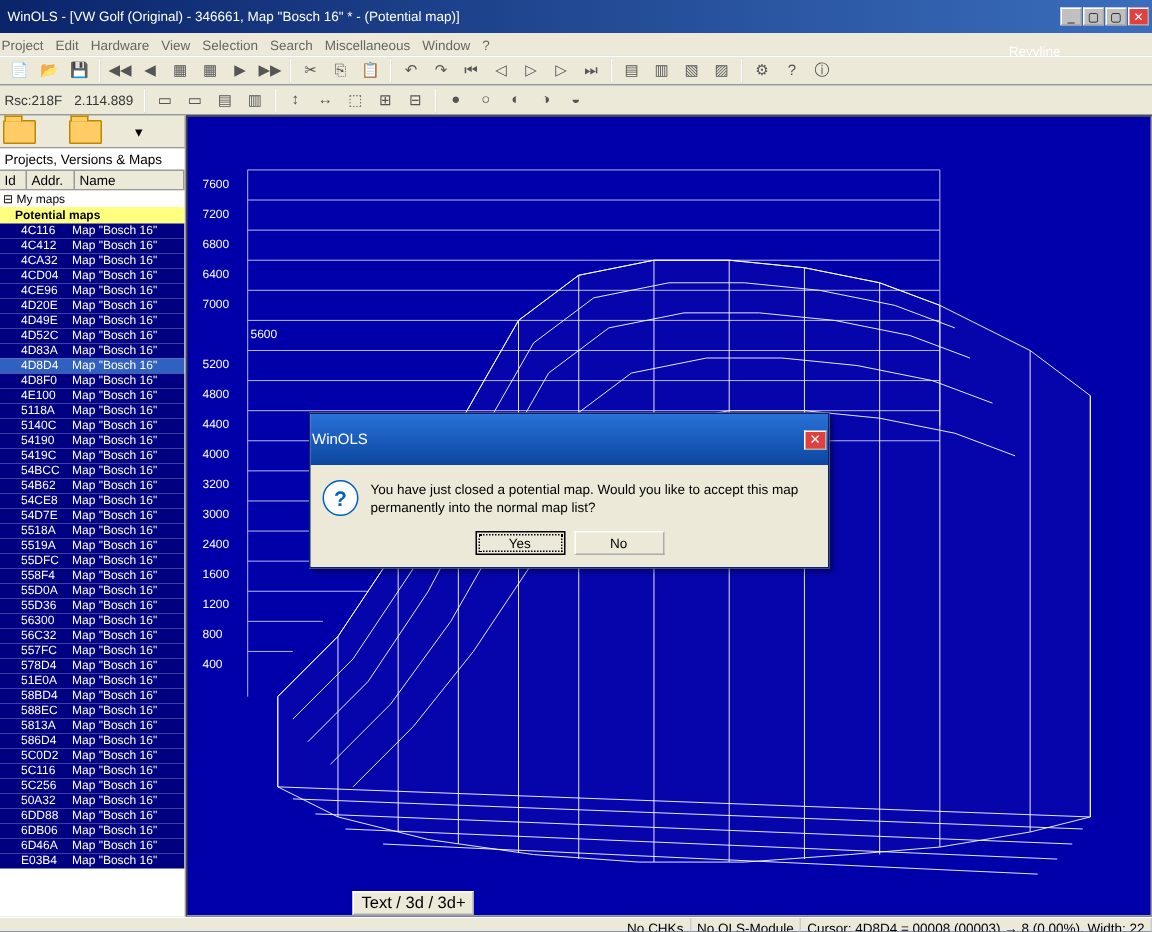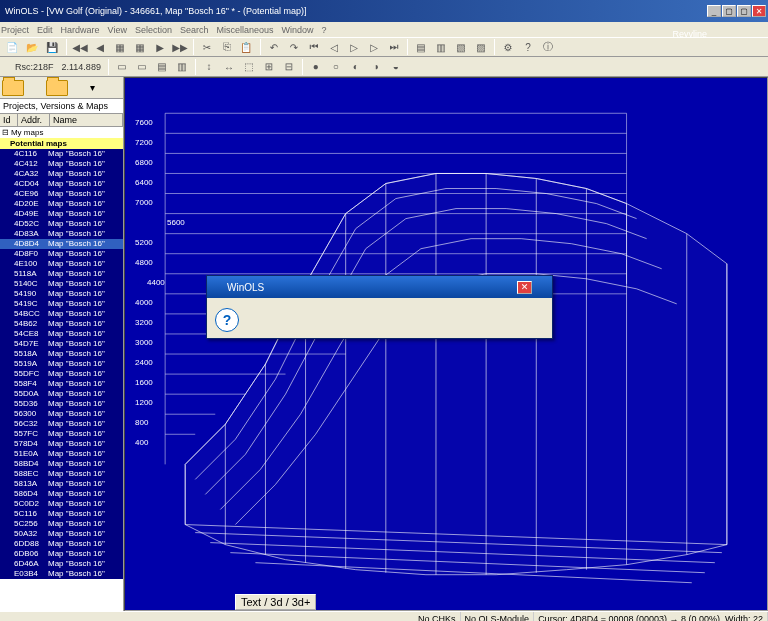--- a/index.html
+++ b/index.html
@@ -12,21 +12,21 @@
   .titlebar-btn { width: 14px; height: 12px; background: #c0c0c0; border: 1px outset #fff; font-size: 8px; display: flex; align-items: center; justify-content: center; cursor: pointer; color:#000;}
   .titlebar-btn.close { background:#e04040; color:#fff;}
   
   .menubar { height: 15px; background: #ece9d8; display: flex; align-items: center; padding: 0 1px; gap: 8px; font-size: 9px; color:#666; }
   .menubar span { cursor: default; }
   
   .toolbar { height: 20px; background: #ece9d8; border-top: 1px solid #fff; border-bottom: 1px solid #999; display: flex; align-items: center; padding: 0 4px; gap: 2px; }
   .tb-btn { width: 18px; height: 17px; border: 1px solid transparent; display: flex; align-items: center; justify-content: center; cursor: pointer; font-size: 10px; color:#555;}
   .tb-sep { width:1px; height:16px; background:#999; margin:0 2px; border-right:1px solid #fff;}
   
-  .toolbar2 { height: 20px; background: #ece9d8; border-bottom: 1px solid #999; display: flex; align-items: center; padding: 0 12px; gap: 2px; font-size:9px;}
+  .toolbar2 { height: 20px; background: #ece9d8; border-bottom: 1px solid #999; display: flex; align-items: center; padding: 0 0; gap: 2px; font-size:9px;}
   .tb-text { font-size:9px; color:#333; padding:0 3px;}
   
   .workspace { display: flex; height: calc(100% - 18px - 15px - 20px - 20px - 14px); }
   
   .sidebar { width: 124px; background: #ece9d8; border-right: 1px solid #999; display: flex; flex-direction: column; position:relative;}
   .sidebar-top { height: 22px; border-bottom: 1px solid #999; display:flex; align-items:center; padding:2px; gap:22px;}
   .folder-icon { width:22px; height:16px; display:inline-block; background:#fc6; border:1px solid #b80; border-radius:1px;}
   .folder-icon::before{content:"";display:block;width:10px;height:3px;background:#fc6;border:1px solid #b80;margin-top:-4px;border-bottom:none;}
   .sidebar-label { font-size:9px; padding:2px 3px; background:#fff; border-bottom:1px solid #999;}
   .sidebar-headers { display:flex; font-size:9px; background:#ece9d8; border-bottom:1px solid #999;}
@@ -43,21 +43,21 @@
   .viewer { flex:1; background:#0000aa; position:relative; overflow:hidden; border:1px inset #999;}
   .viewer svg { width:100%; height:100%;}
   .axis-label { position:absolute; color:#fff; font-size:8px; font-family:Arial;}
   .viewer-tab { position:absolute; bottom:0; left:110px; background:#ece9d8; border:1px outset #fff; padding:1px 5px; font-size:11px;}
   
   .statusbar { height:14px; background:#ece9d8; border-top:1px solid #fff; display:flex; align-items:center; font-size:9px; }
   .statusbar div { padding:0 4px; border-right:1px inset #ccc; height:100%; display:flex; align-items:center; white-space:nowrap;}
   .statusbar .flex { flex:1;margin-top:45px; }
   
   .dialog { position:absolute; left:206px; top:275px; width:347px; background:#ece9d8; border:1px solid #0a246a; box-shadow:2px 2px 3px rgba(0,0,0,.4);}
-  .dialog-title { height:22px; background:linear-gradient(to bottom,#2a72d8,#0a46a0); color:#fff; display:flex; align-items:center; padding:0 20px; font-size:10px;}
+  .dialog-title { height:34px; background:linear-gradient(to bottom,#2a72d8,#0a46a0); color:#fff; display:flex; align-items:center; padding:0 1px; font-size:10px;}
   .dialog-title span { flex:1; }
   .dialog-close { width:15px; height:13px; background:#e04040; border:1px outset #fff; display:flex; align-items:center; justify-content:center; color:#fff; font-size:9px; cursor:pointer;}
   .dialog-body { padding:10px 8px 6px 8px; display:flex; gap:8px; align-items:flex-start;}
   .dialog-icon { width:24px; height:24px; border-radius:50%; background:#fff; border:1px solid #0060c0; display:flex; align-items:center; justify-content:center; color:#0060c0; font-size:14px; font-weight:bold; flex-shrink:0;}
   .dialog-msg { font-size:9px; line-height:12px; }
   .dialog-buttons { display:flex; justify-content:center; gap:6px; padding:4px 0 8px 0;}
   .dialog-btn { width:60px; height:16px; background:#ece9d8; border:1px outset #fff; font-size:9px; cursor:pointer; display:flex; align-items:center; justify-content:center;}
   .dialog-btn.default { border:1px solid #000; outline:1px dotted #000; outline-offset:-3px;}
   
   ::-webkit-scrollbar { width:12px; }
@@ -396,21 +396,21 @@
     
     <div id="z-labels">
         <div class="axis-label" style="left: 10px; top: 360px;">400</div>
         <div class="axis-label" style="left: 10px; top: 340px;">800</div>
         <div class="axis-label" style="left: 10px; top: 320px;">1200</div>
         <div class="axis-label" style="left: 10px; top: 300px;">1600</div>
         <div class="axis-label" style="left: 10px; top: 280px;">2400</div>
         <div class="axis-label" style="left: 10px; top: 260px;">3000</div>
         <div class="axis-label" style="left: 10px; top: 240px;">3200</div>
         <div class="axis-label" style="left: 10px; top: 220px;">4000</div>
-        <div class="axis-label" style="left: 22px; top: 200px;">4400</div>
+        <div class="axis-label" style="left: 10px; top: 200px;">4400</div>
         <div class="axis-label" style="left: 10px; top: 180px;">4800</div>
         <div class="axis-label" style="left: 10px; top: 160px;">5200</div>
         <div class="axis-label" style="left: 10px; top: 140px; padding-left: 32px;">5600</div>
         <div class="axis-label" style="left: 10px; top: 120px;">7000</div>
         <div class="axis-label" style="left: 10px; top: 100px;">6400</div>
         <div class="axis-label" style="left: 10px; top: 80px;">6800</div>
         <div class="axis-label" style="left: 10px; top: 60px;">7200</div>
         <div class="axis-label" style="left: 10px; top: 40px;">7600</div>
       </div>
     <div class="viewer-tab">Text / 3d / 3d+</div>
@@ -424,14 +424,19 @@
   <div>Cursor: 4D8D4 = 00008 (00003) → 8 (0.00%), Width: 22</div>
 </div>
 
 <div class="dialog">
   <div class="dialog-title">
     <span>WinOLS</span>
     <div class="dialog-close">✕</div>
   </div>
   <div class="dialog-body">
     <div class="dialog-icon">?</div>
+    <div class="dialog-msg">You have just closed a potential map. Would you like to accept this map permanently into the normal map list?</div>
+  </div>
+  <div class="dialog-buttons">
+    <div class="dialog-btn default">Yes</div>
+    <div class="dialog-btn">No</div>
   </div>
 </div>
 
 </body></html>

